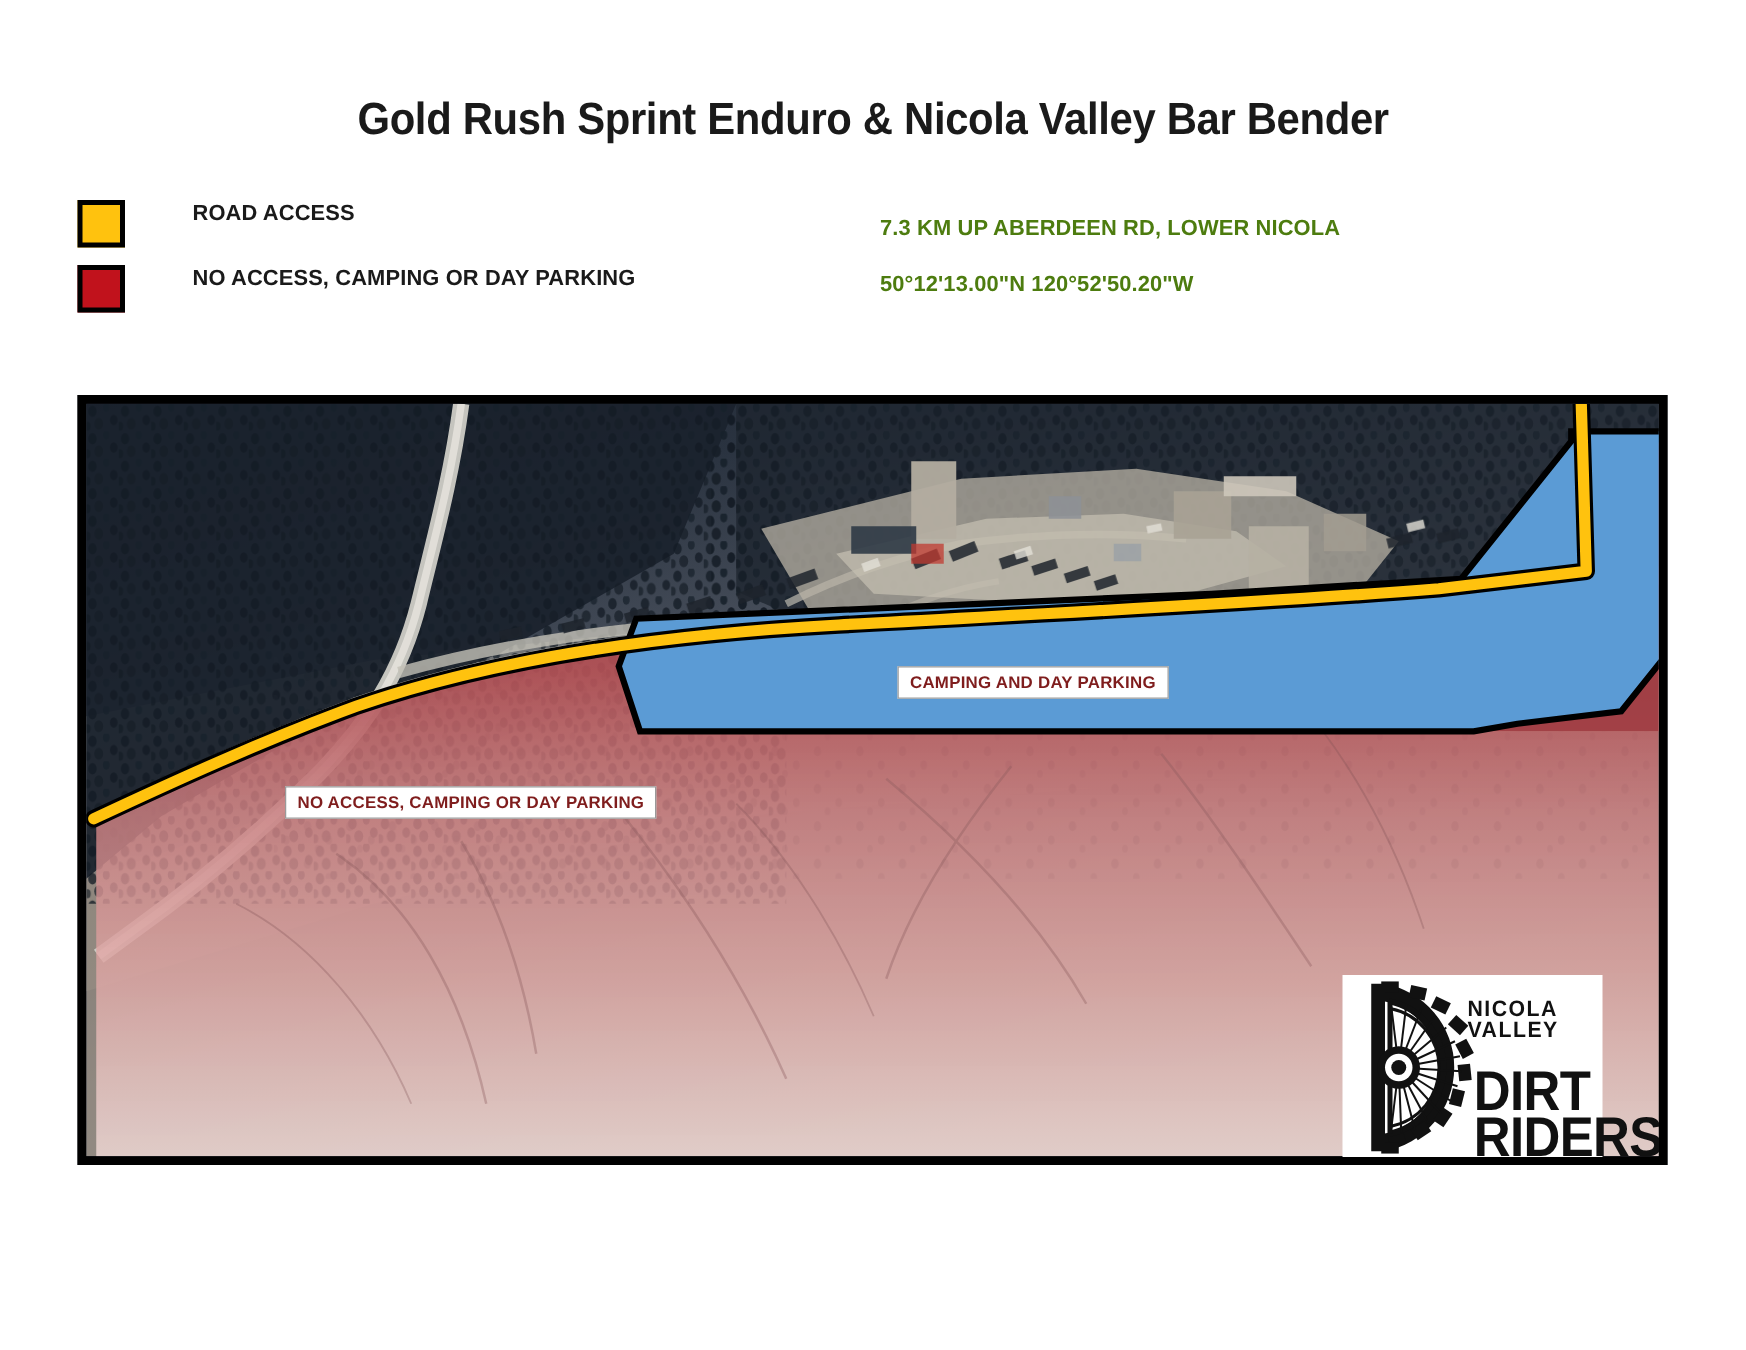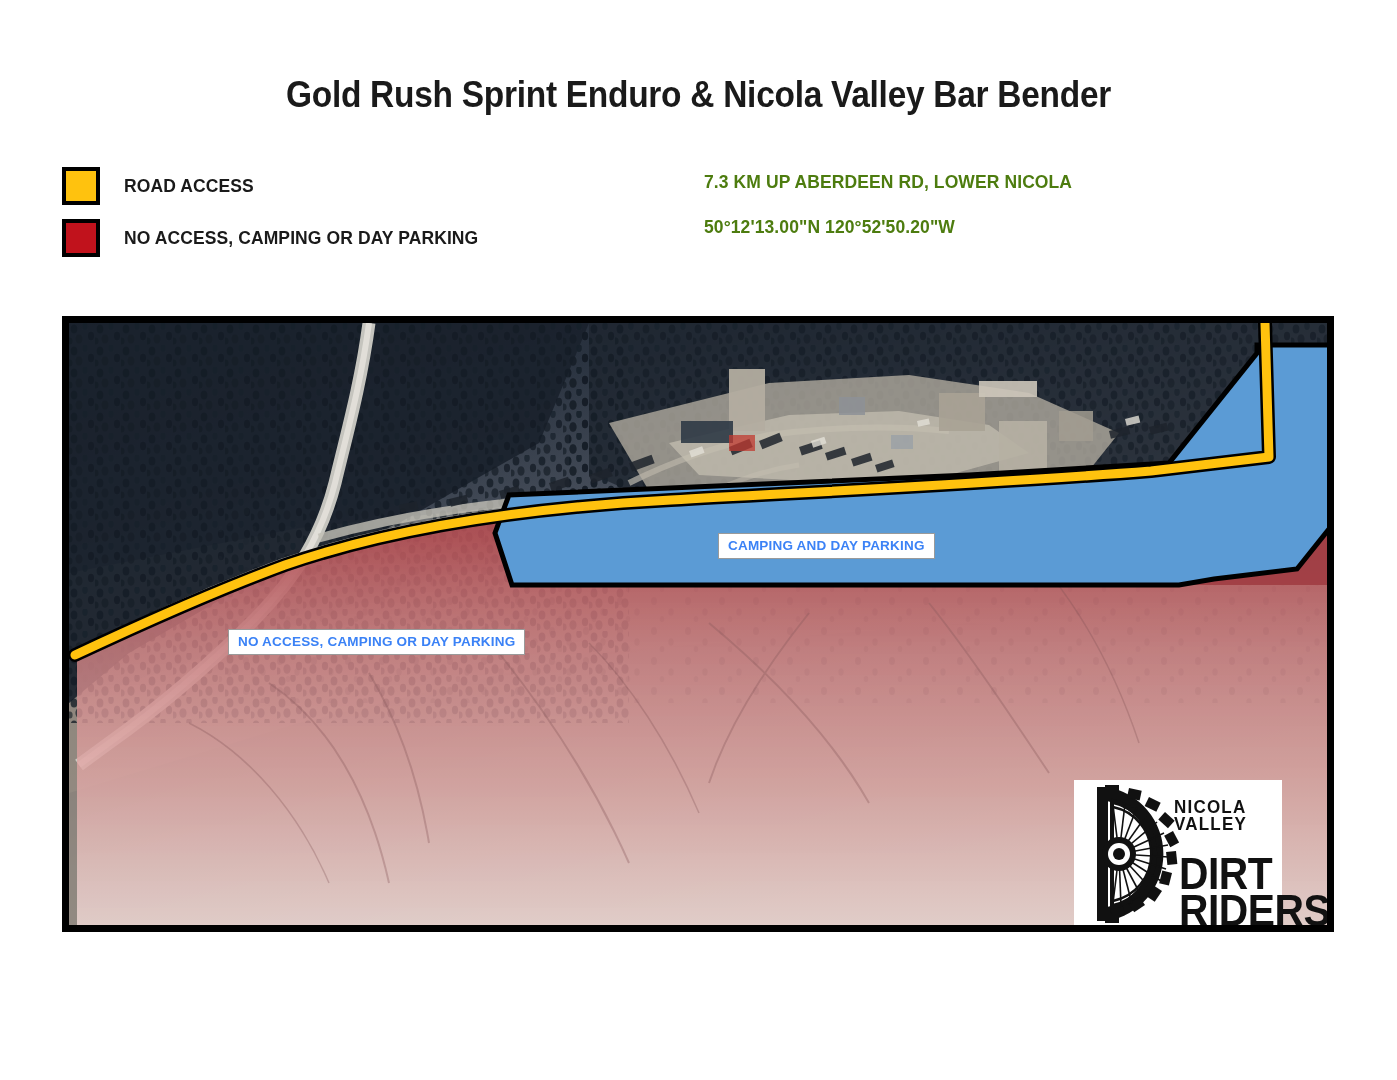--- a/index.html
+++ b/index.html
@@ -31,22 +31,22 @@
 
   
   #legend {
     position: absolute;
     left: 62px;
     top: 160px;
     width: 600px;
   }
   .legend-row {
     display: flex;
-    align-items: center;
     height: 52px;
+    gap: 30px;
   }
   .legend-swatch {
     width: 30px;
     height: 30px;
     border: 4px solid #000000;
     flex: 0 0 auto;
   }
   .legend-label {
     margin-left: 24px;
     font-size: 17.5px;
@@ -97,21 +97,21 @@
     height: 100%;
   }
 
   
   .map-callout {
     position: absolute;
     background: #ffffff;
     border: 1px solid #9a9a9a;
     font-size: 13.5px;
     font-weight: bold;
-    color: #3b82f6;
+    color: #7f1d1d;
     padding: 5px 9px 5px 9px;
     white-space: nowrap;
     letter-spacing: 0.2px;
     line-height: 1;
   }
   #callout-camping {
     left: 649px;
     top: 210px;
   }
   #callout-noaccess {

